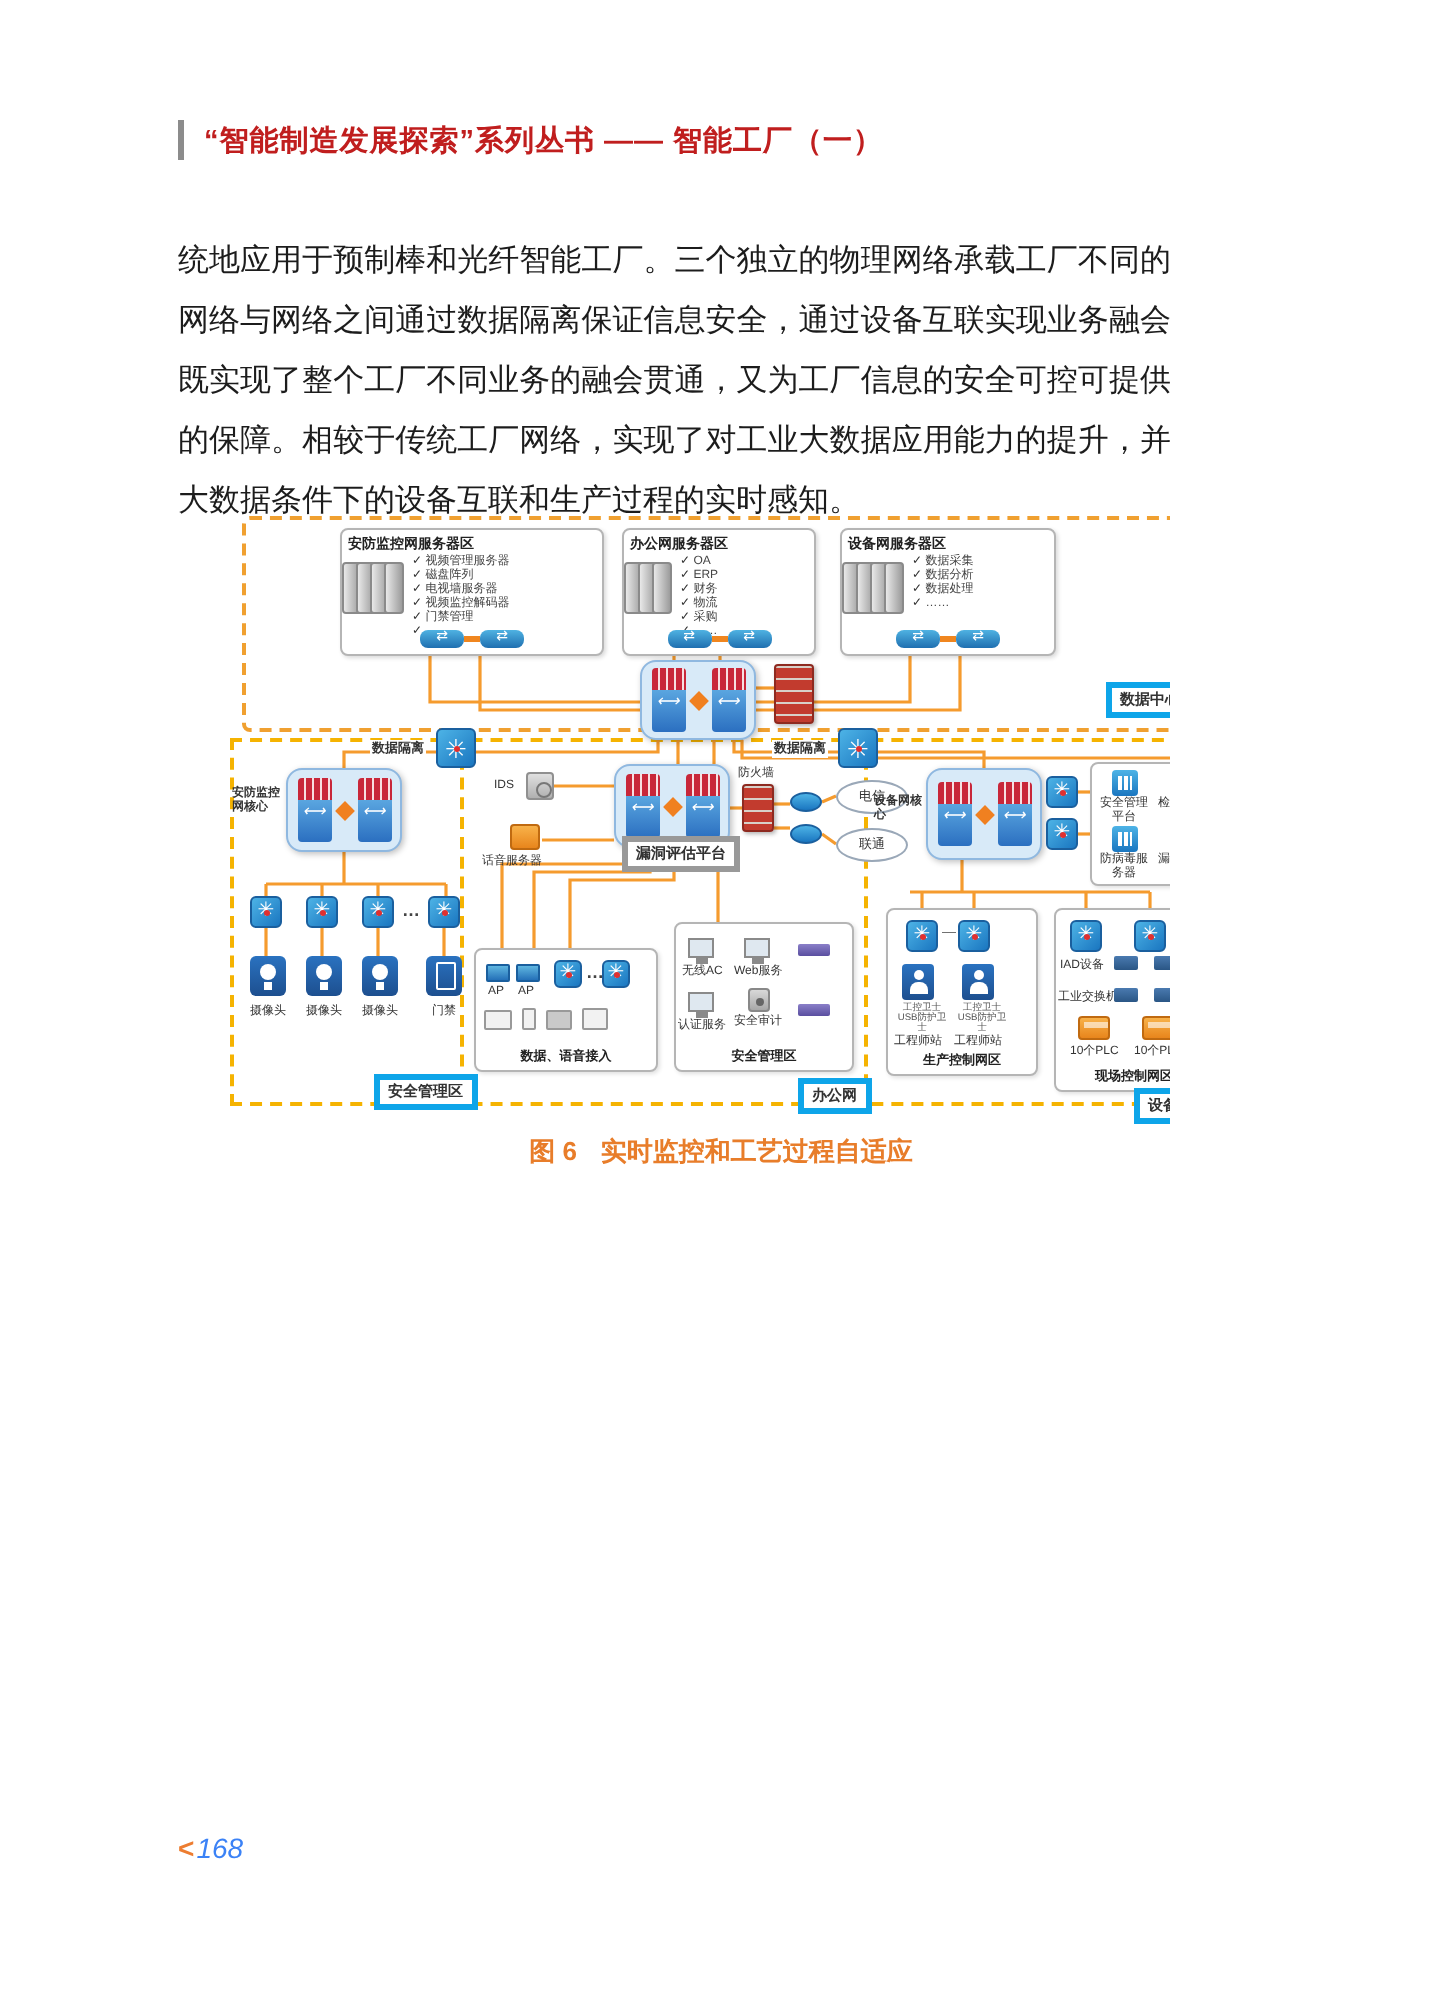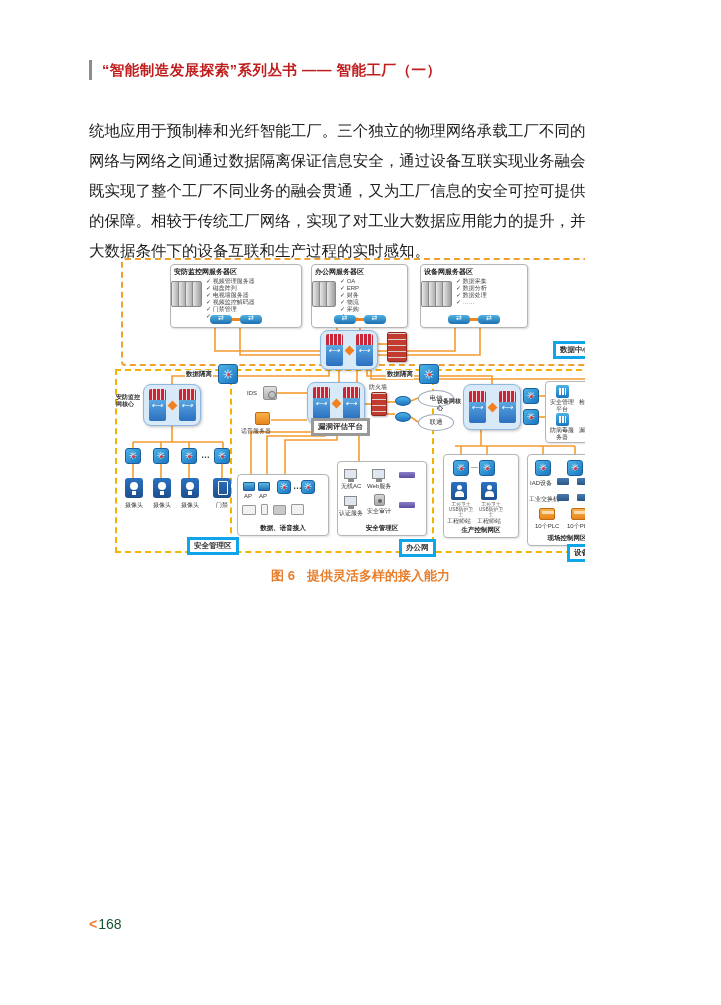--- a/index.html
+++ b/index.html
@@ -15,21 +15,21 @@
   .indent{text-indent:2em;}
   
   .caption{position:absolute;left:89px;top:567px;width:543px;display:flex;justify-content:center;gap:12px;
            font-family:"Liberation Sans",sans-serif;font-size:13px;font-weight:bold;color:#e87d2a;}
   
   .section{position:absolute;left:125px;top:740px;margin:0;font-family:"Liberation Sans",sans-serif;
            font-size:18px;font-weight:600;color:#222;display:flex;gap:16px;letter-spacing:.5px;}
   
   .footer{position:absolute;left:89px;top:916px;font-family:"Liberation Sans",sans-serif;font-size:14px;}
   .f-arrow{color:#ed7d31;font-weight:bold;margin-right:1px;}
-  .f-num{color:#14532d;}
+  .f-num{color:#3b82f6;font-style:italic;}
 
   
   .diagram{position:absolute;left:115px;top:256px;width:497px;height:302px;
            font-family:"Liberation Sans",sans-serif;color:#222;}
   .diagram *{box-sizing:border-box;}
   .wires{position:absolute;left:0;top:0;z-index:1;}
   .dc-box{position:absolute;left:6px;top:2px;width:487px;height:108px;border:2px dashed #f0a030;border-radius:4px;z-index:0;}
   .bt-box{position:absolute;left:0px;top:113px;width:497px;height:184px;border:2px dashed #f5b301;z-index:0;}
   .vsep{position:absolute;top:113px;height:184px;border-left:2px dashed #f5b301;z-index:0;}
   .tag{position:absolute;background:#fff;border:3px solid #0ea5e9;padding:1px 4px;font-size:7.5px;font-weight:bold;color:#333;z-index:6;white-space:nowrap;}
@@ -421,21 +421,21 @@
     <div class="plc" style="left:424px;top:252px;"></div>
     <div class="plc" style="left:456px;top:252px;"></div>
     <span class="tiny" style="left:420px;top:267px;">10个PLC</span>
     <span class="tiny" style="left:452px;top:267px;">10个PLC</span>
     <div class="tag" style="left:452px;top:288px;">设备网</div>
 
   </div>
 
   <div class="caption">
     <span>图 6</span>
-    <span>提供灵活多样的接入能力</span>
+    <span>实时监控和工艺过程自适应</span>
   </div>
 
 
 
 
   <div class="footer">
     <span class="f-arrow">&lt;</span><span class="f-num">168</span>
   </div>
 
 </div>

